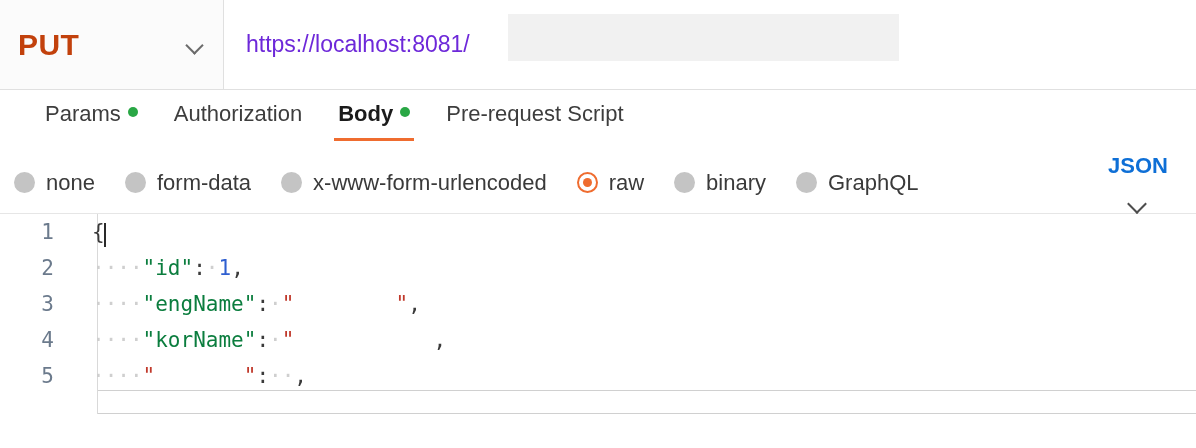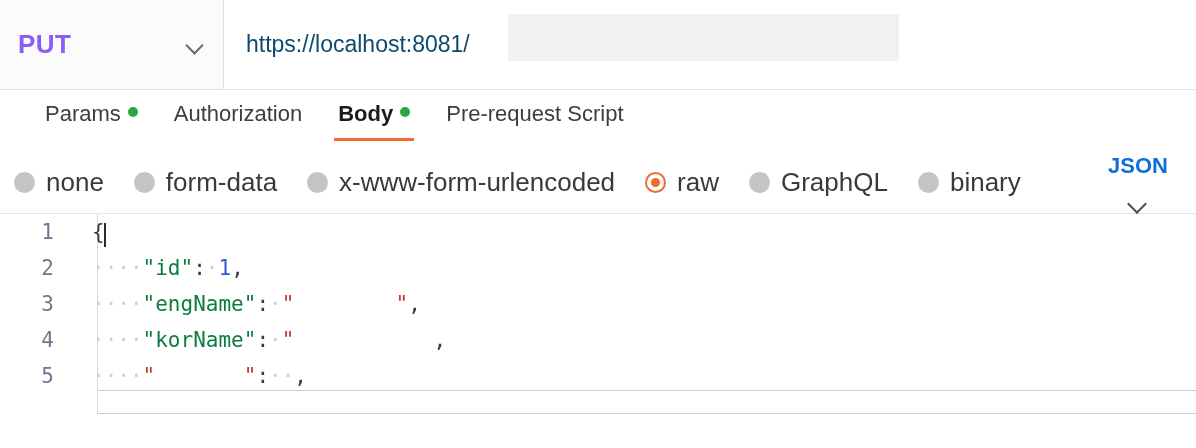--- a/index.html
+++ b/index.html
@@ -28,23 +28,23 @@
     display: flex;
     align-items: center;
     justify-content: space-between;
     padding: 0 18px 0 18px;
     box-sizing: border-box;
     border-right: 1px solid #e0e0e0;
     background: #fbfbfb;
     cursor: pointer;
   }
   .method-label {
-    font-size: 26px;
+    font-size: 30px;
     font-weight: bold;
-    color: #8b5cf6;
+    color: #c2410c;
     letter-spacing: .4px;
   }
   .chev {
     width: 18px;
     height: 18px;
     display: inline-block;
     position: relative;
   }
   .chev::before {
     content: "";
@@ -59,21 +59,21 @@
   }
   .url-area {
     flex: 1;
     display: flex;
     align-items: center;
     padding-left: 22px;
     position: relative;
   }
   .url-text {
     font-size: 23px;
-    color: #0c4a6e;
+    color: #6d28d9;
     white-space: nowrap;
   }
   .url-ghost {
     position: absolute;
     left: 284px;
     top: 14px;
     width: 391px;
     height: 47px;
     background: #f1f1f1;
   }
@@ -132,21 +132,21 @@
     height: 62px;
     padding: 0 14px 0 14px;
     box-sizing: border-box;
     border-bottom: 1px solid #e6e6e6;
   }
   .radio-item {
     display: flex;
     align-items: center;
     gap: 11px;
     margin-right: 30px;
-    font-size: 26px;
+    font-size: 22px;
     color: #3a3a3a;
     cursor: pointer;
     white-space: nowrap;
   }
   .radio {
     width: 21px;
     height: 21px;
     border-radius: 50%;
     background: #c4c4c4;
     display: inline-block;
@@ -316,25 +316,25 @@
       <div class="radio-item">
         <span class="radio"></span>
         <span>x-www-form-urlencoded</span>
       </div>
       <div class="radio-item">
         <span class="radio checked"></span>
         <span>raw</span>
       </div>
       <div class="radio-item">
         <span class="radio"></span>
+        <span>binary</span>
+      </div>
+      <div class="radio-item">
+        <span class="radio"></span>
         <span>GraphQL</span>
-      </div>
-      <div class="radio-item">
-        <span class="radio"></span>
-        <span>binary</span>
       </div>
     </div>
   <div class="format-select">
     <span class="format-label">JSON</span>
     <span class="chev-blue"></span>
   </div>
 </div>
 
 <div class="editor">
   <div class="gutter"></div>

